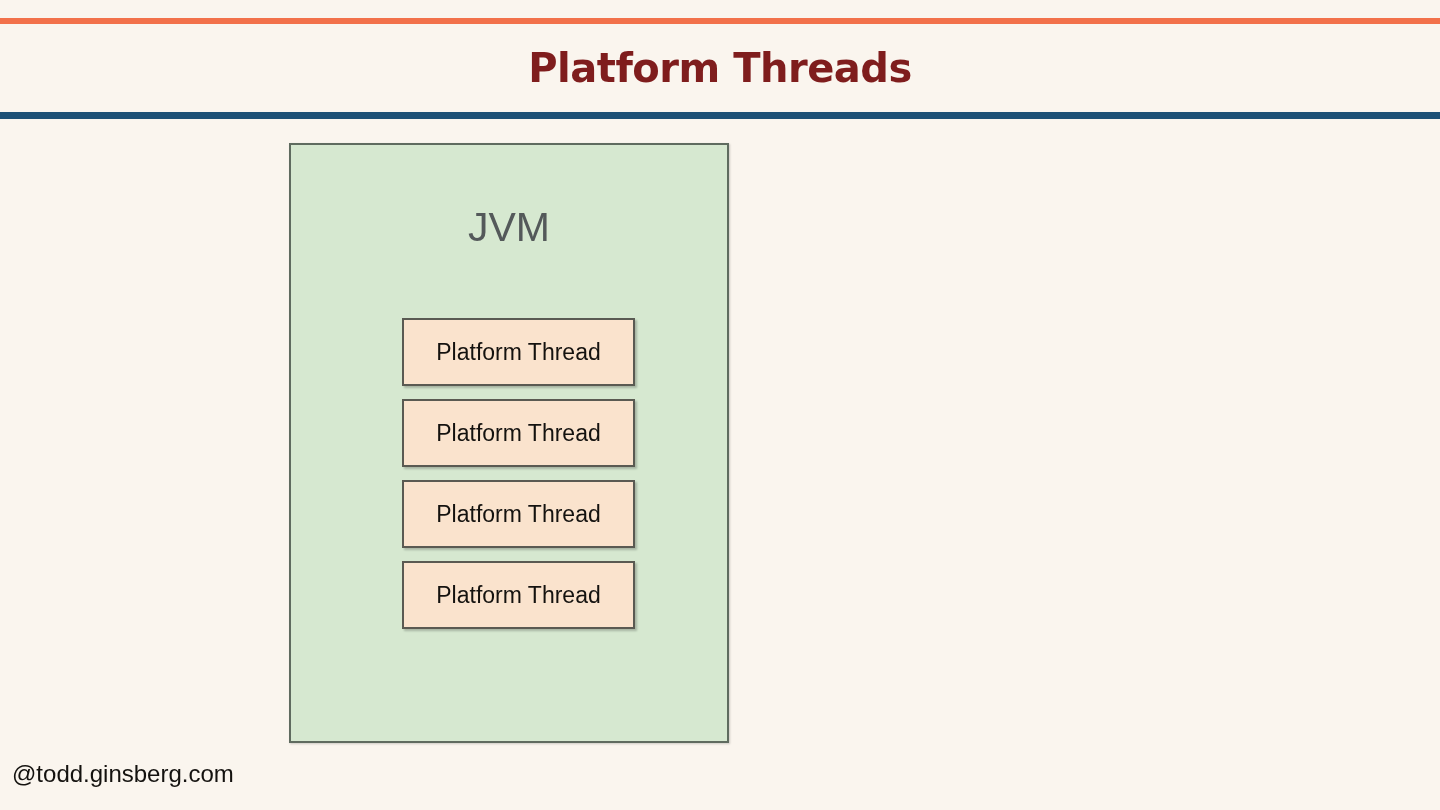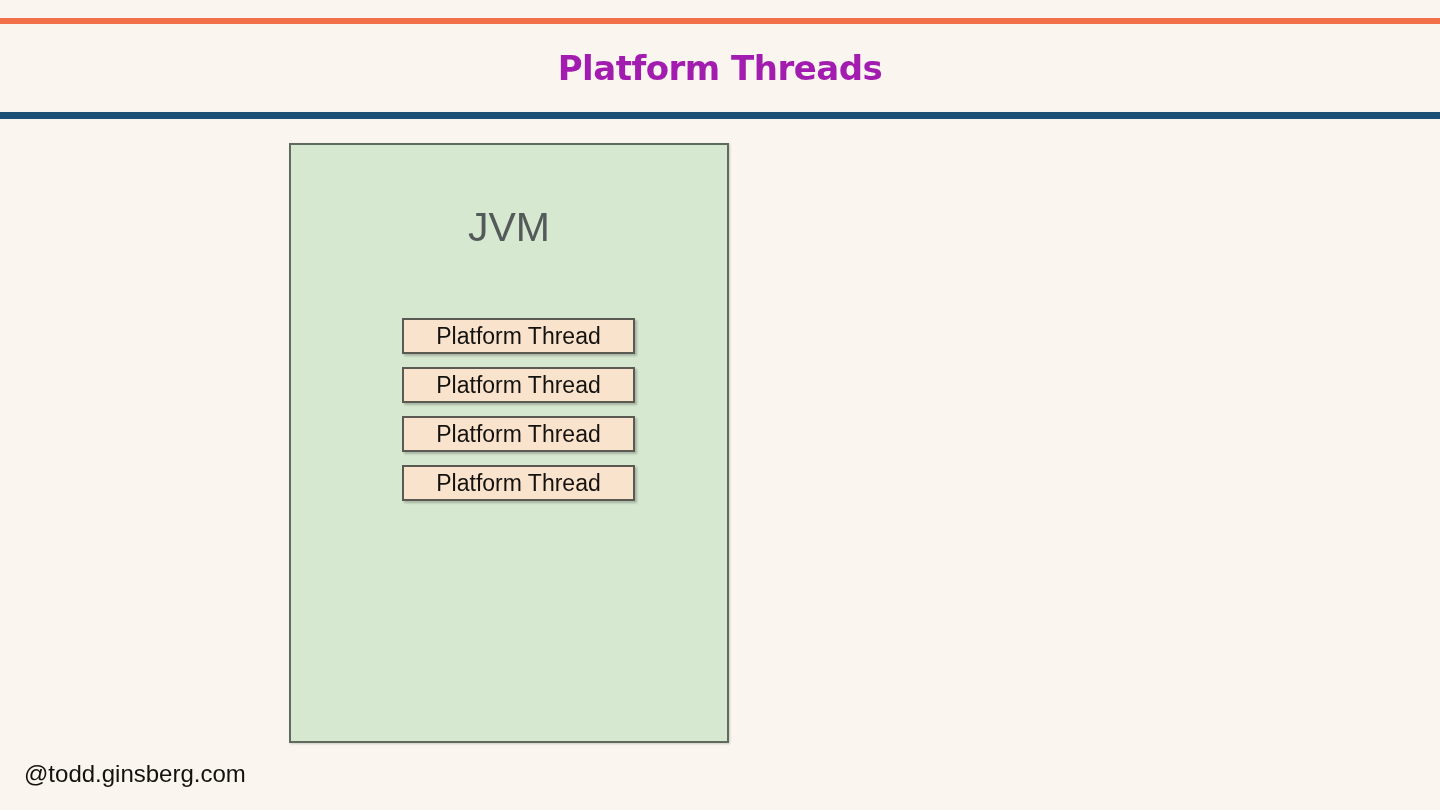--- a/index.html
+++ b/index.html
@@ -37,24 +37,24 @@
     top: 24px;
     width: 1440px;
     height: 88px;
     display: flex;
     align-items: center;
     justify-content: center;
   }
 
   #slide-title {
     font-family: "DejaVu Sans", sans-serif;
-    font-size: 34px;
+    font-size: 40px;
     font-weight: 700;
     letter-spacing: -0.5px;
-    color: #a21caf;
+    color: #7f1d1d;
     line-height: 1;
     white-space: nowrap;
   }
 
   #bottom-rule {
     position: absolute;
     left: 0;
     top: 112px;
     width: 1440px;
     height: 7px;
@@ -99,21 +99,21 @@
   #thread-stack {
     position: absolute;
     left: 111px;   
     top: 173px;    
     width: 233px;
   }
 
   .thread-box {
     box-sizing: border-box;
     width: 233px;
-    height: 36px;
+    height: 68px;
     margin-bottom: 13px;
     background: #fae3cd;
     border: 2px solid #5a5a52;
     box-shadow: 1.5px 1.5px 2px rgba(0, 0, 0, 0.22);
     display: flex;
     align-items: center;
     justify-content: center;
   }
 
   .thread-box:last-child {
@@ -125,21 +125,21 @@
     font-size: 23px;
     font-weight: 400;
     color: #14120f;
     line-height: 1;
     white-space: nowrap;
   }
 
   
   #footer {
     position: absolute;
-    left: 24px;
+    left: 12px;
     top: 760px;
     font-family: "Liberation Sans", sans-serif;
     font-size: 24px;
     font-weight: 400;
     color: #14120f;
     line-height: 1.2;
     white-space: nowrap;
   }
 </style>
 </head>

